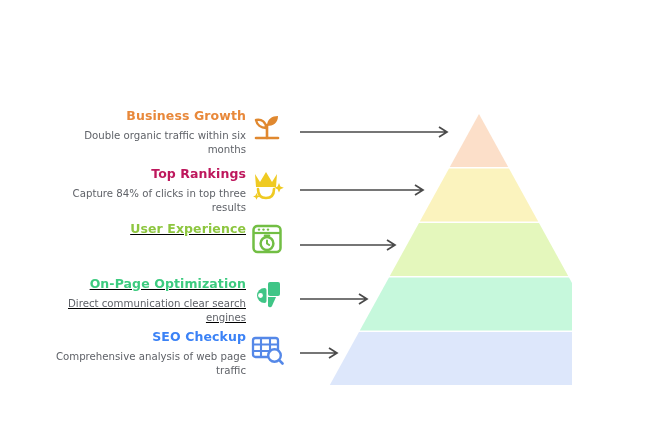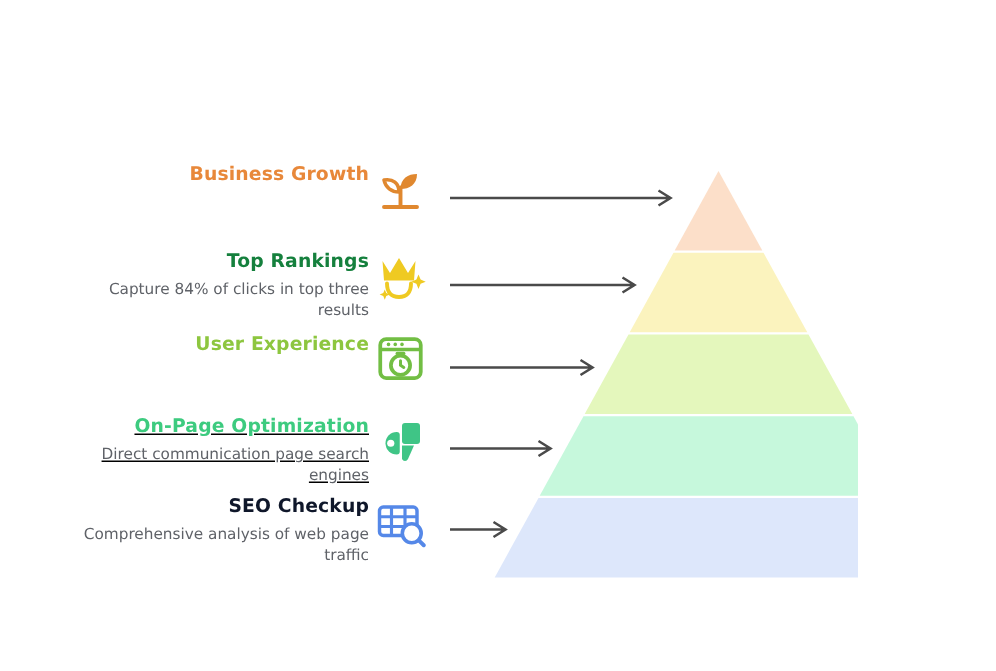--- a/index.html
+++ b/index.html
@@ -70,56 +70,57 @@
   }
   #pyramid svg { display: block; width: 246px; height: 276px; }
 </style>
 </head>
 <body>
 
 <div id="infographic">
 
   <div class="row" style="top:108px;">
     <div class="row-title" style="color:#E8883A">Business Growth</div>
+    <div class="row-desc">Double organic traffic within six months</div>
   </div>
   <div class="icon" style="left:250px; top:111px;">
     <svg viewBox="0 0 34 34">
       <g fill="none" stroke="#E0882F" stroke-width="2.6" stroke-linecap="round">
         <path d="M17 27 L17 14"></path>
         <path d="M6 27 L28 27"></path>
       </g>
       <path d="M17 15 C17 8, 22 5, 28 5 C28 12, 23 15, 17 15 Z" fill="#E0882F"></path>
       <path d="M16 17 C11 17, 7 14, 6 9 C12 8, 16 11, 16 17 Z" fill="none" stroke="#E0882F" stroke-width="2.4" stroke-linejoin="round"></path>
     </svg>
   </div>
   <div class="arrow" style="left:300px; top:126px; width:152px;">
     <svg viewBox="0 0 152 12" preserveAspectRatio="none">
       <path d="M0 6 L146 6 M139 1 L147 6 L139 11" fill="none" stroke="#4A4A4A" stroke-width="1.7"></path>
     </svg>
   </div>
 
   <div class="row" style="top:166px;">
-    <div class="row-title" style="color:#15803d">Top Rankings</div>
+    <div class="row-title" style="color:#be185d">Top Rankings</div>
     <div class="row-desc">Capture 84% of clicks in top three results</div>
   </div>
   <div class="icon" style="left:250px; top:168px;">
     <svg viewBox="0 0 34 34">
       <path d="M5 6 L10 14 L16 4 L22 14 L27 6 L26 19 L6 19 Z" fill="#EFCA22"></path>
       <path d="M8 21 C8 27, 11 30, 16 30 C21 30, 24 27, 24 21" fill="none" stroke="#EFCA22" stroke-width="2.6" stroke-linecap="round"></path>
       <path d="M29 15 l1.4 3.4 l3.4 1.4 l-3.4 1.4 l-1.4 3.4 l-1.4 -3.4 l-3.4 -1.4 l3.4 -1.4 Z" fill="#EFCA22"></path>
       <path d="M6.5 25 l1 2.4 l2.4 1 l-2.4 1 l-1 2.4 l-1 -2.4 l-2.4 -1 l2.4 -1 Z" fill="#EFCA22"></path>
     </svg>
   </div>
   <div class="arrow" style="left:300px; top:184px; width:128px;">
     <svg viewBox="0 0 128 12" preserveAspectRatio="none">
       <path d="M0 6 L122 6 M115 1 L123 6 L115 11" fill="none" stroke="#4A4A4A" stroke-width="1.7"></path>
     </svg>
   </div>
 
-  <div class="row" style="top:221px;">
+  <div class="row" style="top:221px;text-decoration:underline;">
     <div class="row-title" style="color:#8DC63F">User Experience</div>
   </div>
   <div class="icon" style="left:250px; top:222px;">
     <svg viewBox="0 0 34 34">
       <rect x="3.5" y="4" width="27" height="26" rx="4" fill="none" stroke="#72BE44" stroke-width="2.5"></rect>
       <path d="M3.5 11 L30.5 11" stroke="#72BE44" stroke-width="2.2"></path>
       <circle cx="9" cy="7.6" r="1.2" fill="#72BE44"></circle>
       <circle cx="13.5" cy="7.6" r="1.2" fill="#72BE44"></circle>
       <circle cx="18" cy="7.6" r="1.2" fill="#72BE44"></circle>
       <circle cx="17" cy="21.5" r="6.4" fill="none" stroke="#72BE44" stroke-width="2.5"></circle>
@@ -128,38 +129,38 @@
     </svg>
   </div>
   <div class="arrow" style="left:300px; top:239px; width:100px;">
     <svg viewBox="0 0 100 12" preserveAspectRatio="none">
       <path d="M0 6 L94 6 M87 1 L95 6 L87 11" fill="none" stroke="#4A4A4A" stroke-width="1.7"></path>
     </svg>
   </div>
 
   <div class="row" style="top:276px;text-decoration:underline;">
     <div class="row-title" style="color:#3DCB7F">On-Page Optimization</div>
-    <div class="row-desc">Direct communication page search engines</div>
+    <div class="row-desc">Direct communication clear search engines</div>
   </div>
   <div class="icon" style="left:250px; top:277px;">
     <svg viewBox="0 0 34 34">
       <path d="M20 5 h8 a2 2 0 0 1 2 2 v10 a2 2 0 0 1 -2 2 h-8 a2 2 0 0 1 -2 -2 v-10 a2 2 0 0 1 2 -2 Z" fill="#3FC586"></path>
       <path d="M18 20 h8 l-4 9 a2.2 2.2 0 0 1 -4 0 Z" fill="#3FC586"></path>
       <path d="M14.5 11 a7.5 7.5 0 1 0 0 15 a2 2 0 0 0 2 -2 v-11 a2 2 0 0 0 -2 -2 Z" fill="#3FC586"></path>
       <circle cx="10.5" cy="18.5" r="2.4" fill="#ffffff"></circle>
     </svg>
   </div>
   <div class="arrow" style="left:300px; top:293px; width:72px;">
     <svg viewBox="0 0 72 12" preserveAspectRatio="none">
       <path d="M0 6 L66 6 M59 1 L67 6 L59 11" fill="none" stroke="#4A4A4A" stroke-width="1.7"></path>
     </svg>
   </div>
 
   <div class="row" style="top:329px;">
-    <div class="row-title" style="color:#0f172a">SEO Checkup</div>
+    <div class="row-title" style="color:#3b82f6">SEO Checkup</div>
     <div class="row-desc">Comprehensive analysis of web page traffic</div>
   </div>
   <div class="icon" style="left:250px; top:332px;">
     <svg viewBox="0 0 34 34">
       <rect x="3" y="6" width="25" height="19" rx="2.5" fill="none" stroke="#5588E8" stroke-width="2.3"></rect>
       <path d="M3 12.5 L28 12.5 M3 19 L28 19 M11 6 L11 25 M20 6 L20 25" stroke="#5588E8" stroke-width="2.1"></path>
       <circle cx="24.5" cy="23.5" r="6.3" fill="#ffffff" stroke="#5588E8" stroke-width="2.4"></circle>
       <path d="M29.2 28.2 L32.5 31.5" stroke="#5588E8" stroke-width="2.6" stroke-linecap="round"></path>
     </svg>
   </div>

